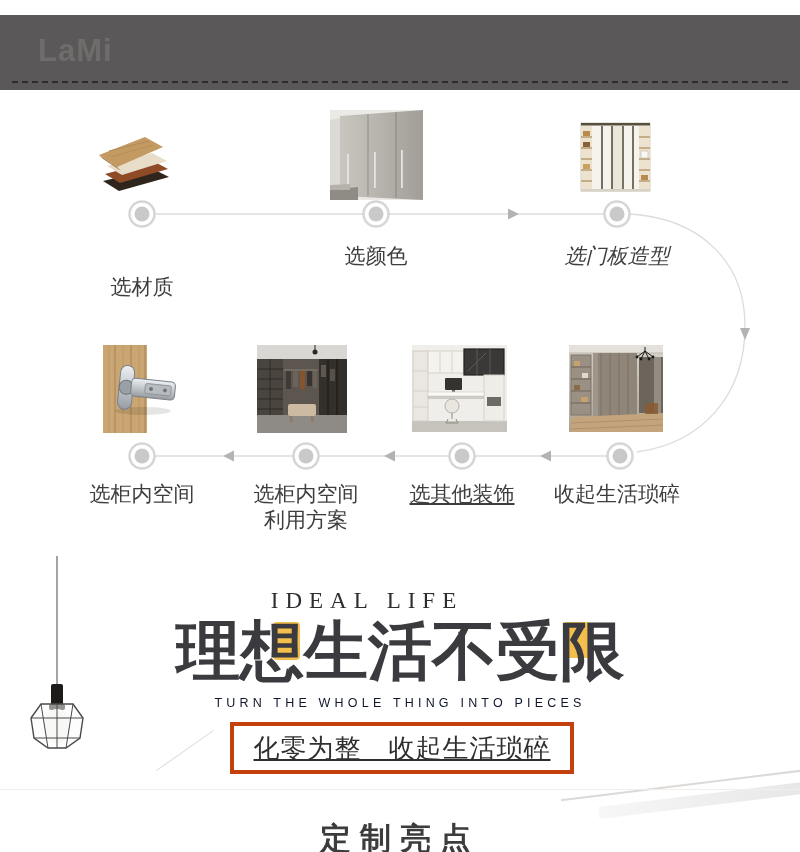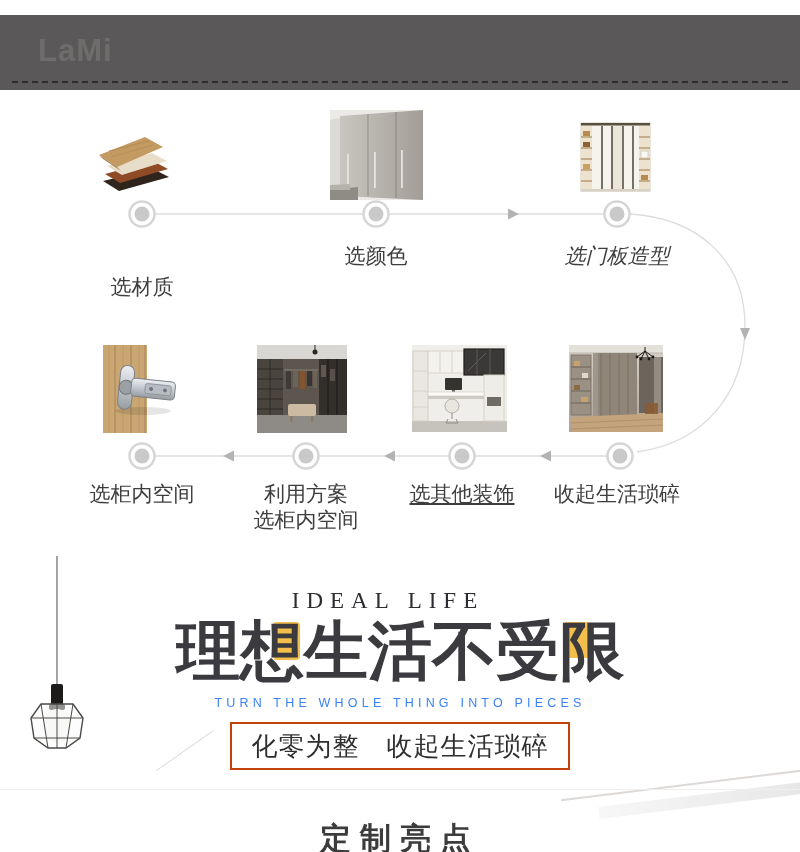--- a/index.html
+++ b/index.html
@@ -22,35 +22,35 @@
   .caption{position:absolute;width:220px;text-align:center;font-size:21px;color:#3e3e3e;line-height:26px;}
   .c1{left:32px;top:243px;margin-top:31px;}   .c2{left:266px;top:243px;}  .c3{left:507px;top:243px;font-style:italic;}
   .c7{left:32px;top:481px;}   .c6{left:196px;top:481px;}  .c5{left:352px;top:481px;text-decoration:underline;}  .c4{left:507px;top:481px;}
   .p1{left:95px;top:133px;}   .p2{left:330px;top:110px;}  .p3{left:576px;top:121px;}
   .p7{left:97px;top:345px;}   .p6{left:257px;top:345px;}  .p5{left:412px;top:345px;}  .p4{left:569px;top:345px;}
 
   
   .lamp{position:absolute;left:14px;top:552px;}
   .eyebrow{position:absolute;left:0;top:588px;width:734px;text-align:center;
            font-family:"Liberation Serif",serif;font-size:23px;letter-spacing:7px;
-           color:#2d2d31;font-weight:500;padding-left:21px;}
+           color:#2d2d31;font-weight:500;}
   .big-title{position:absolute;left:0;top:616px;width:800px;height:72px;
            display:flex;justify-content:center;align-items:flex-start;
            font-size:64px;line-height:70px;font-weight:600;color:#3a3a3f;
            position:absolute;z-index:0;}
   .big-title .ch{position:relative;display:inline-block;width:64px;text-align:center;}
   .big-title .ch.hl-tr::before{content:"";position:absolute;z-index:-1;
            left:52%;top:8%;width:41%;height:55%;background:#f3be4b;border-radius:4px;}
   .big-title .ch.hl-l::before{content:"";position:absolute;z-index:-1;
            left:5%;top:8%;width:42%;height:52%;background:#f3be4b;border-radius:4px;}
   .subtitle{position:absolute;left:0;top:696px;width:800px;text-align:center;
-           font-size:12.5px;letter-spacing:4.2px;color:#3b82f6;font-weight:500;}
+           font-size:12.5px;letter-spacing:4.2px;color:#0f172a;font-weight:500;}
   .slogan-box{position:absolute;left:230px;top:722px;width:336px;height:44px;
-           border:2px solid #c2410c;display:flex;align-items:center;justify-content:center;
-           font-size:26px;letter-spacing:1px;color:#2f2f2f;}
+           border:4px solid #c2410c;display:flex;align-items:center;justify-content:center;
+           font-size:26px;letter-spacing:1px;color:#2f2f2f;text-decoration:underline;}
 
   
   .streakA{position:absolute;left:560px;top:784px;width:250px;height:2px;background:#d3d0cd;
            transform:rotate(-7deg);opacity:.8;}
   .streakB{position:absolute;left:598px;top:793px;width:230px;height:12px;
            background:linear-gradient(to right,rgba(0,0,0,0.03),rgba(0,0,0,0.10));
            transform:rotate(-7deg);}
   .streakC{position:absolute;left:150px;top:750px;width:70px;height:1px;background:#dedcda;
            transform:rotate(-35deg);}
   .section-line{position:absolute;left:0;top:789px;width:800px;height:1px;background:#f0efed;}
@@ -340,22 +340,22 @@
         </g>
       <rect x="76" y="58" width="13" height="11" fill="#8a5a30" opacity="0.85"></rect>
     </svg>
   </div>
 
   <div class="caption c1">选材质</div>
   <div class="caption c2">选颜色</div>
   <div class="caption c3">选门板造型</div>
   <div class="caption c7">选柜内空间</div>
   <div class="caption c6">
+    <div>选柜内空间</div>
     <div>利用方案</div>
-    <div>选柜内空间</div>
   </div>
   <div class="caption c5">选其他装饰</div>
   <div class="caption c4">收起生活琐碎</div>
 
   <svg class="lamp" width="90" height="200" viewBox="0 0 90 200">
     <line x1="43" y1="4" x2="43" y2="136" stroke="#8f8d8b" stroke-width="1.6"></line>
     <rect x="37" y="132" width="12" height="26" rx="2" fill="#1c1b1a"></rect>
     <rect x="35" y="152" width="16" height="6" rx="2" fill="#151413"></rect>
     <ellipse cx="43" cy="174" rx="14" ry="17" fill="#f4f3f1"></ellipse>
     <polygon points="27,152 59,152 69,166 66,186 52,196 34,196 20,186 17,166" fill="rgba(252,252,251,0.55)" stroke="#4c4a48" stroke-width="1.4"></polygon>

